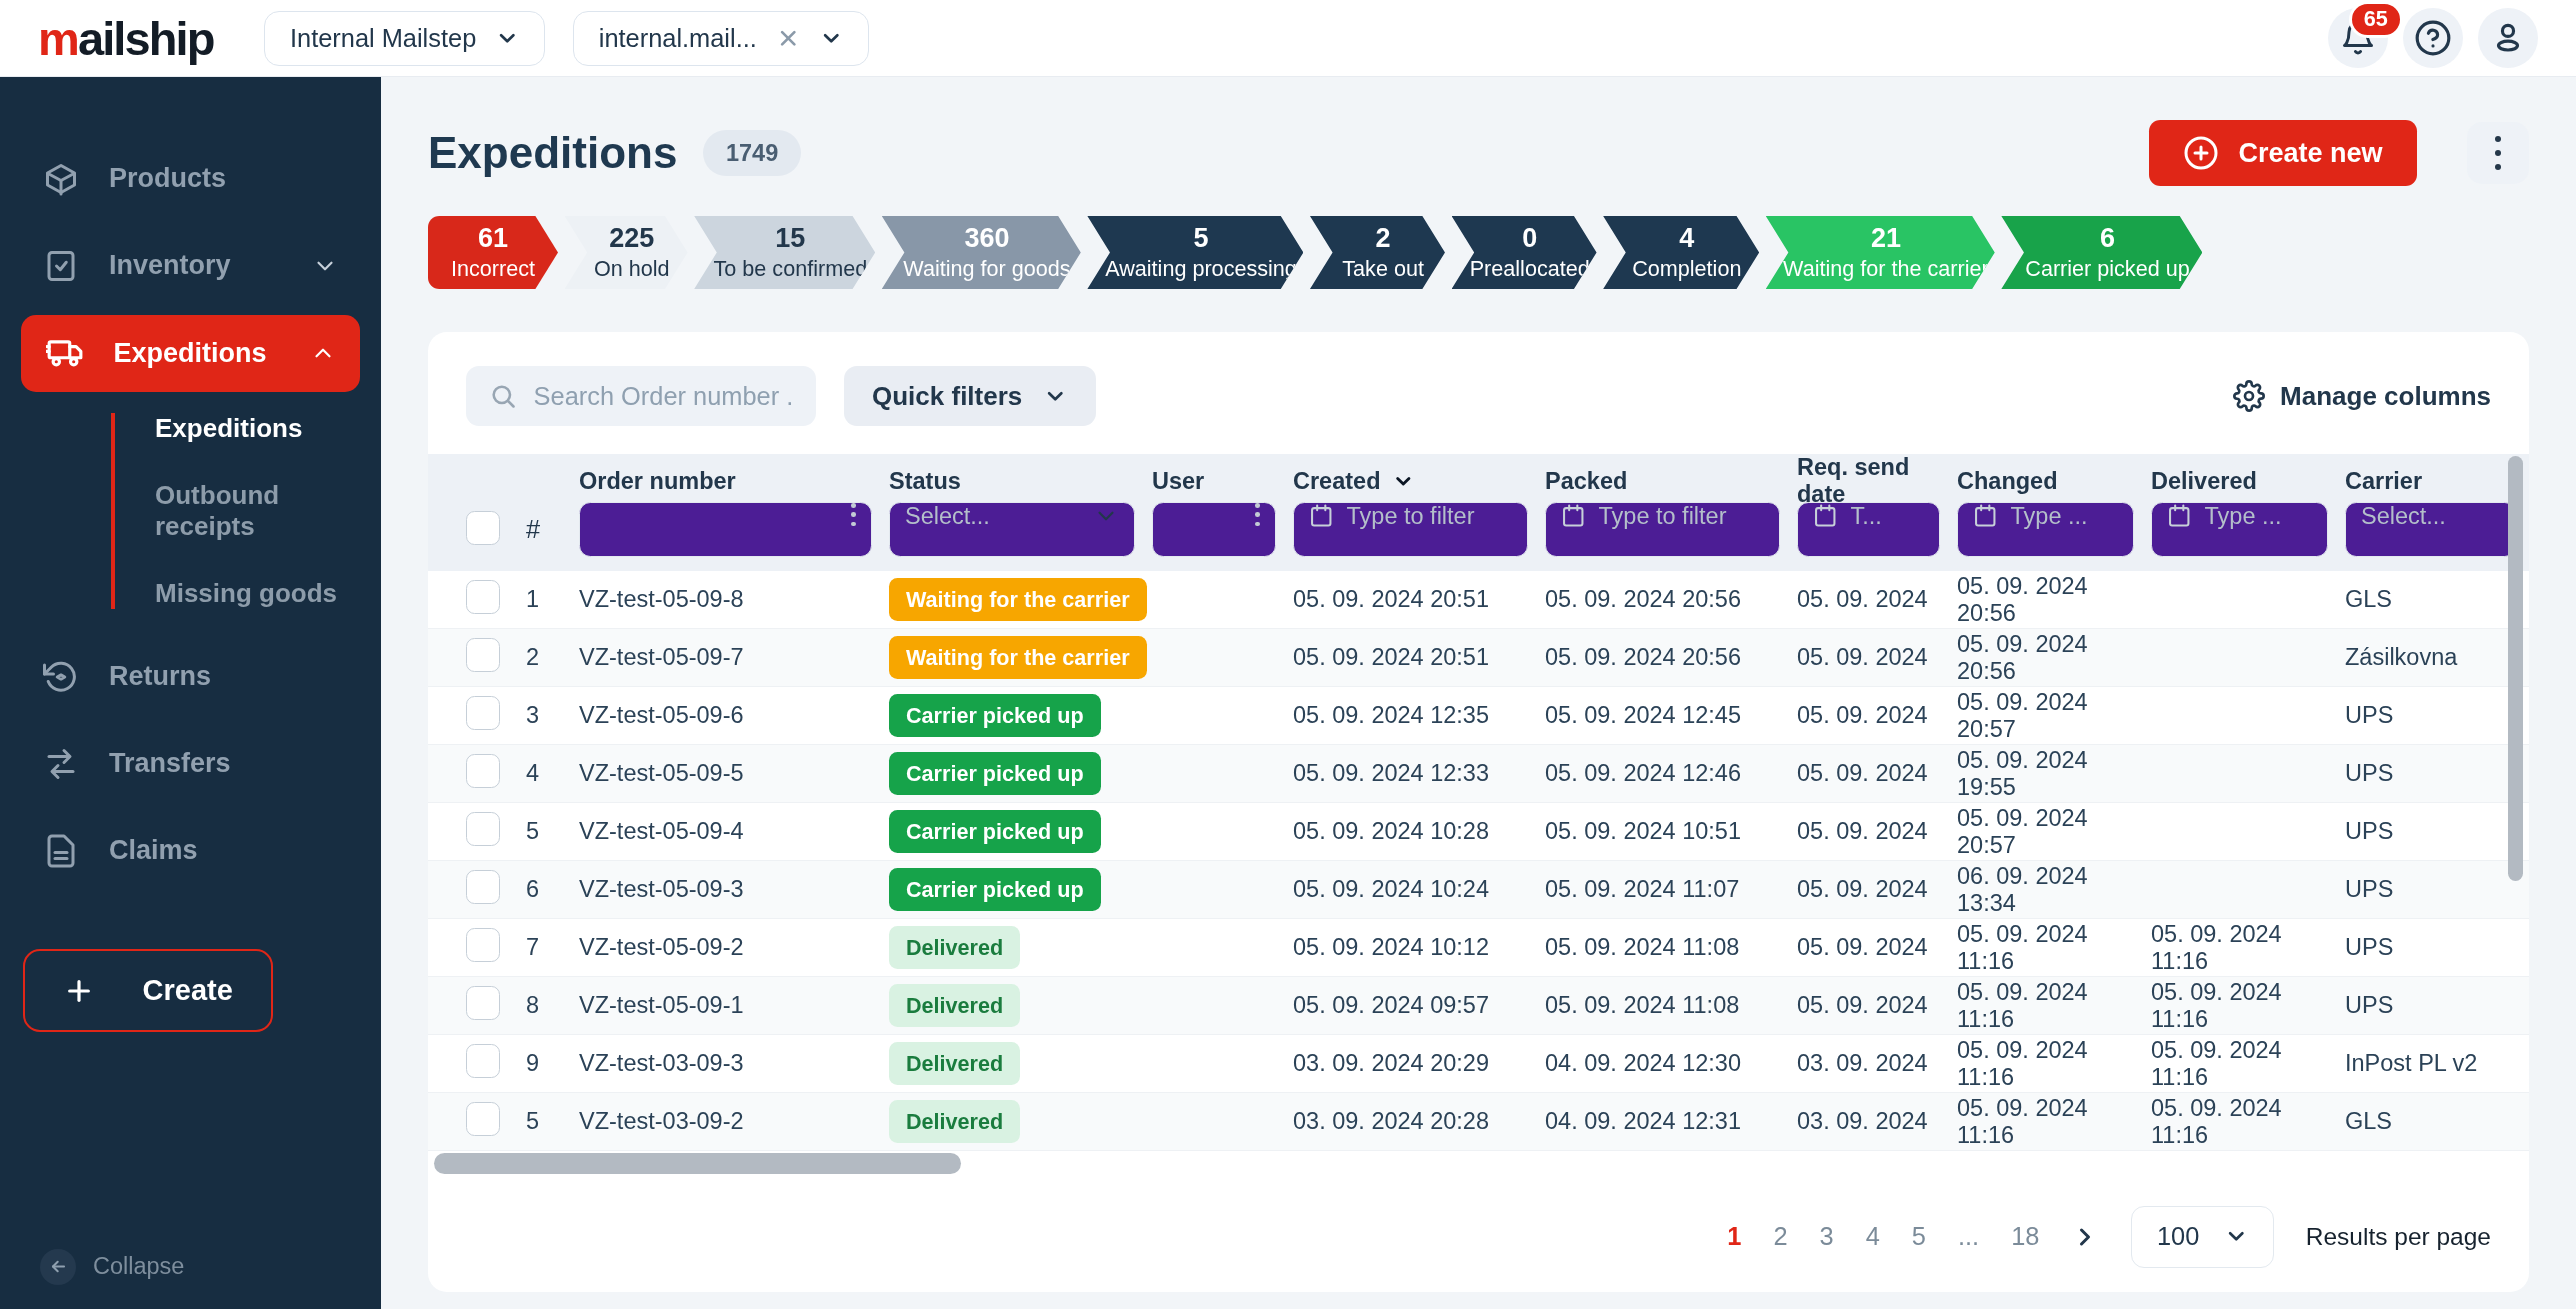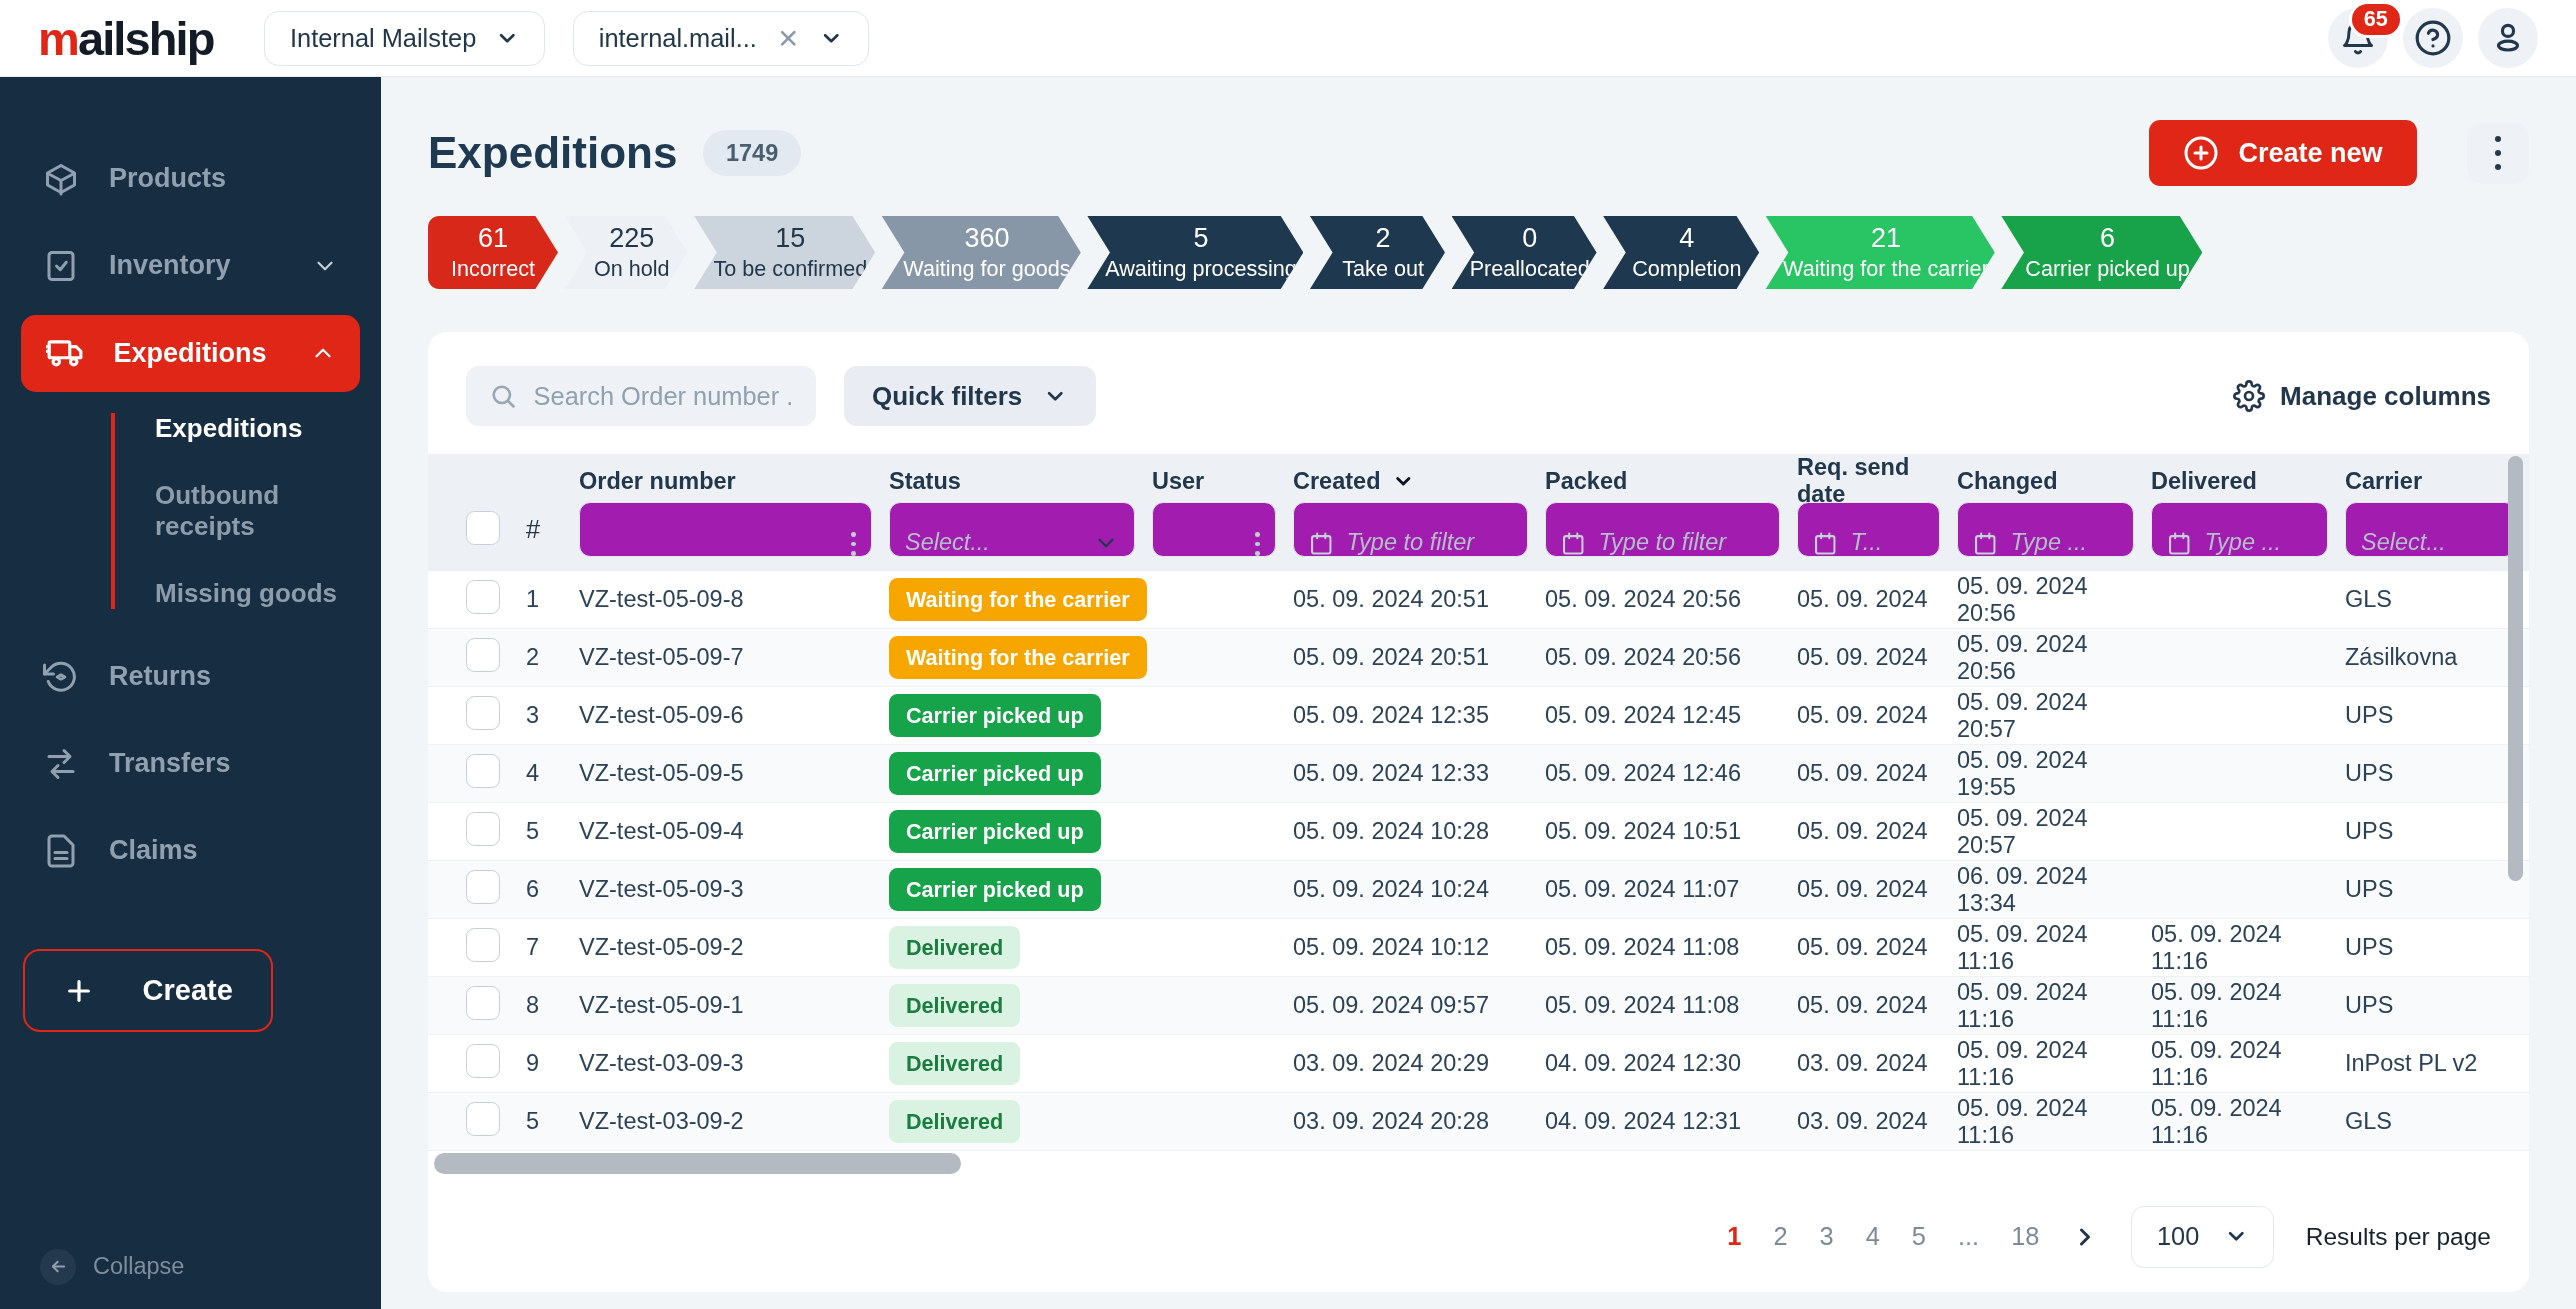--- a/index.html
+++ b/index.html
@@ -57,21 +57,21 @@
   .kebab-btn { margin-left:24.5px; width:62px; height:62px; background:#eef2f7; border-radius:15px;
     display:flex; flex-direction:column; align-items:center; justify-content:center; gap:7.5px; cursor:pointer; }
   .kebab-btn i { width:6.6px; height:6.6px; border-radius:50%; background:#25384a; }
 
   
   .pipeline { margin-top:30px; display:flex; gap:6.6px; height:73px; width:1714px; }
   .stage { position:relative; display:flex; flex-direction:column; align-items:center; justify-content:center;
     line-height:1.25; cursor:pointer; clip-path:polygon(0 0, calc(100% - 22.6px) 0, 100% 50%, calc(100% - 22.6px) 100%, 0 100%, 22.6px 50%); padding-left:11.3px; }
   .stage.first { clip-path:polygon(0 0, calc(100% - 22.6px) 0, 100% 50%, calc(100% - 22.6px) 100%, 0 100%);
     border-radius:11.3px 0 0 11.3px; padding-left:0; }
-  .st-count { font-size:27px; font-weight:400; }
+  .st-count { font-size:27px; font-weight:700; }
   .st-label { font-size:21.6px; }
 
   
   .card { margin-top:43px; background:#fff; border-radius:19px; height:960px; position:relative; }
   .toolbar { display:flex; align-items:center; padding:34px 38px 0; }
   .search-box { width:350px; height:60px; background:#eef2f7; border-radius:13px; display:flex;
     align-items:center; gap:17px; padding:0 22.6px; color:#97a5b3; }
   .search-box input { border:none; background:transparent; outline:none; font-size:25.4px; width:100%;
     font-family:inherit; color:#22374b; }
   .search-box input::placeholder { color:#8fa0b0; }
@@ -81,22 +81,22 @@
   .manage-cols { margin-left:auto; display:flex; align-items:center; gap:15px; font-size:26px;
     font-weight:700; color:#22374b; cursor:pointer; }
 
   
   .grid-cols { display:grid; grid-template-columns:98px 53px 310px 263px 141px 252px 252px 160px 194px 194px minmax(188px,1fr); align-items:center; }
   .thead { margin-top:28px; background:#edf1f6; }
   .th-row { height:45px; font-size:23.5px; font-weight:700; color:#22374b; }
   .th { display:flex; align-items:center; gap:11.3px; }
   .filter-row { height:72px; padding-bottom:11.3px; }
   .f-cell { padding-right:17px; }
-  .f-input { height:55px; background:#a21caf; border:1.9px solid #e3e9ef; border-radius:11.3px;
-    display:flex; align-items:flex-end; padding:0 15px; gap:13px; font-size:23.5px; color:#8fa0b0;font-style:italic; }
+  .f-input { height:55px; background:#4c1d95; border:1.9px solid #e3e9ef; border-radius:11.3px;
+    display:flex; align-items:flex-start; padding:0 15px; gap:13px; font-size:23.5px; color:#8fa0b0; }
   .f-input .ph { color:#b4bfca; white-space:nowrap; overflow:hidden; }
   .f-input .grow { flex:1; }
   .f-input .chev { color:#22374b; }
   .f-kebab { display:flex; flex-direction:column; gap:4.7px; margin-left:auto; }
   .f-kebab i { width:4.7px; height:4.7px; border-radius:50%; background:#c3ccd5; }
   .cal { color:#c7d0d9; }
   .cb { width:34px; height:34px; border:1.9px solid #c6cfd8; border-radius:8.5px; background:#fff;
     display:inline-block; cursor:pointer; margin-left:38px; }
   .trow { height:58px; font-size:23.5px; color:#2b4257; border-bottom:1.9px solid #eef1f4; background:#fff; }
   .trow:nth-child(even) { background:#f8fafb; }

